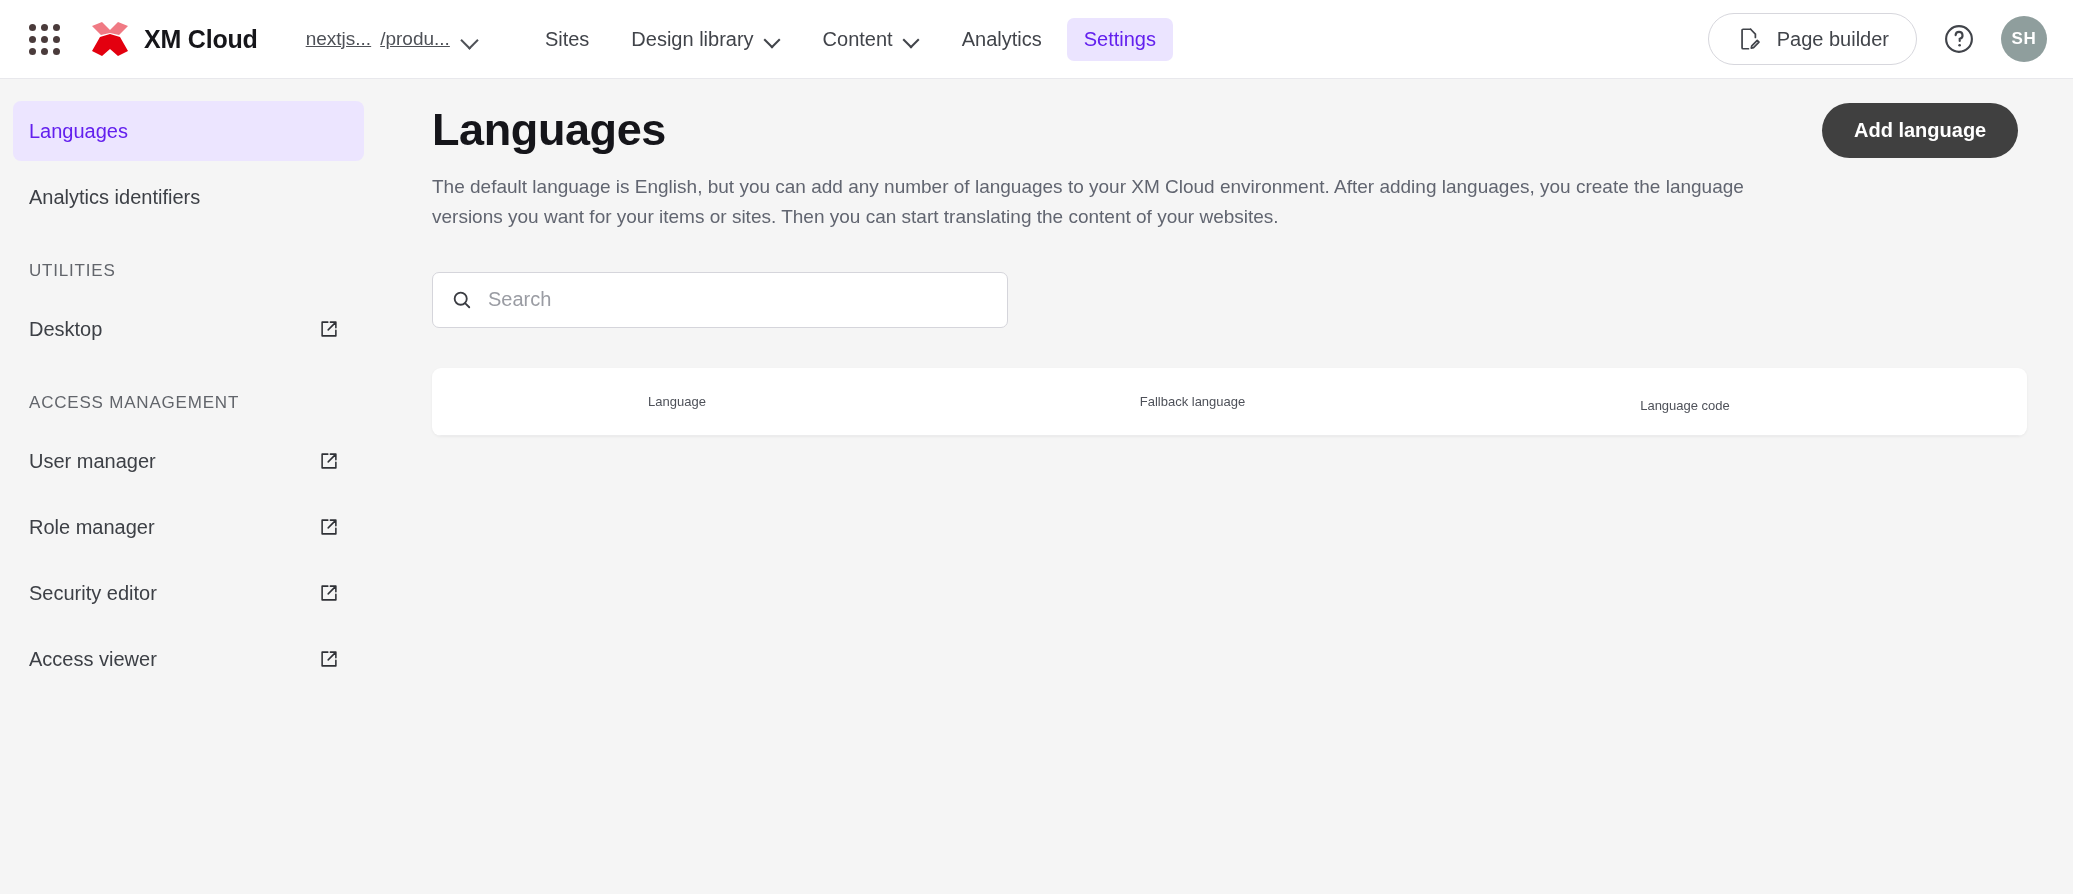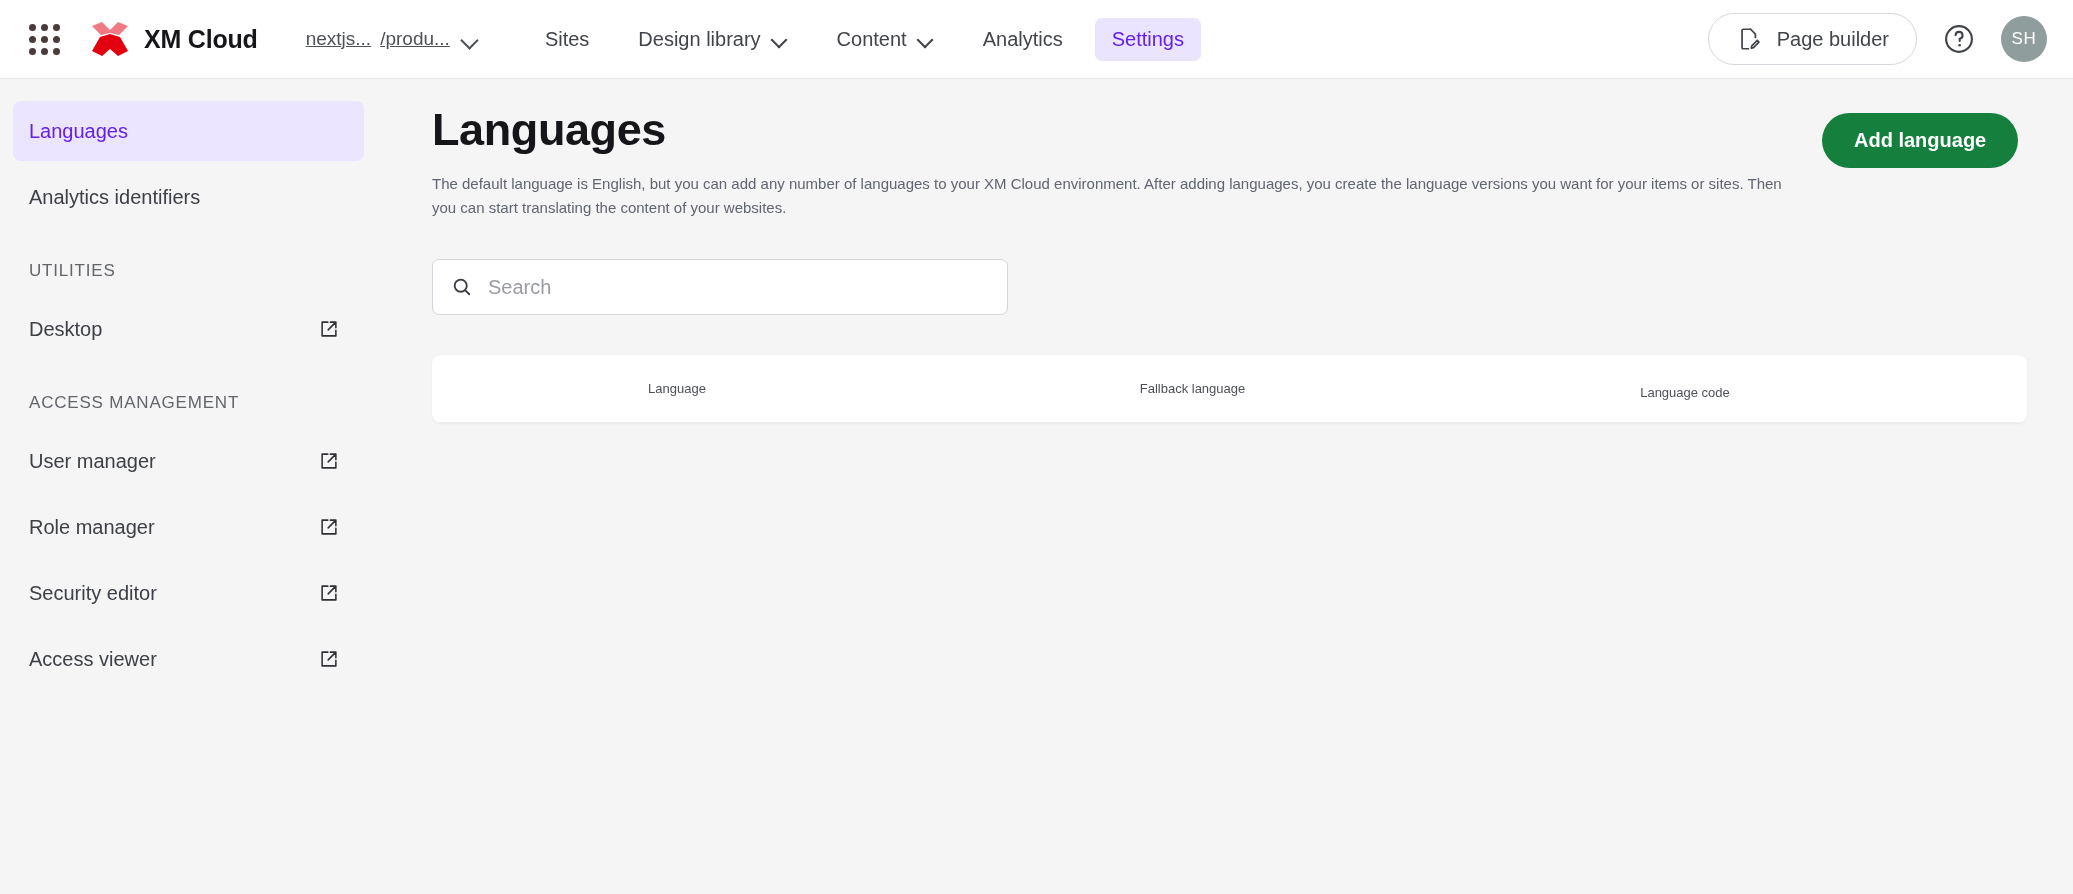--- a/index.html
+++ b/index.html
@@ -103,21 +103,21 @@
     left: 1px; top: 0px;
     width: 11px; height: 11px;
     border-right: 2px solid #4e5157;
     border-bottom: 2px solid #4e5157;
     transform: rotate(45deg);
   }
 
   .mainnav {
     display: flex;
     align-items: flex-end;
-    gap: 15px;
+    gap: 8px;
     margin-left: 38px;
     flex: 0 0 auto;
   }
   .navitem {
     display: flex;
     align-items: center;
     gap: 11px;
     font-size: 20px;
     color: #41444a;
     padding: 10px 17px;
@@ -163,20 +163,21 @@
     width: 46px; height: 46px;
     border-radius: 50%;
     background: #8f9e9d;
     color: #ffffff;
     font-size: 17px;
     display: flex;
     align-items: center;
     justify-content: center;
     letter-spacing: 0.6px;
     cursor: pointer;
+    font-weight: bold;
   }
 
   
   .body-wrap {
     flex: 1 1 auto;
     display: flex;
     min-height: 0;
     background: #f5f5f5;
   }
 
@@ -227,33 +228,32 @@
   .page-head-text { flex: 1 1 auto; min-width: 0; max-width: 1360px; }
   .page-title {
     font-size: 45px;
     font-weight: bold;
     color: #15151a;
     letter-spacing: -0.4px;
     line-height: 1.22;
   }
   .page-desc {
     margin-top: 14px;
-    font-size: 15px;
+    font-size: 19px;
     line-height: 1.58;
     color: #616570;
     max-width: 1355px;
   }
   .add-btn {
     flex: 0 0 auto;
-    margin-top: 10px;
     height: 55px;
     padding: 0 32px;
     border: none;
     border-radius: 28px;
-    background: #15803d;
+    background: #404040;
     color: #ffffff;
     font-size: 20px;
     font-weight: bold;
     cursor: pointer;
     white-space: nowrap;
     font-family: inherit;
   }
 
   .search-wrap {
     margin-top: 40px;

